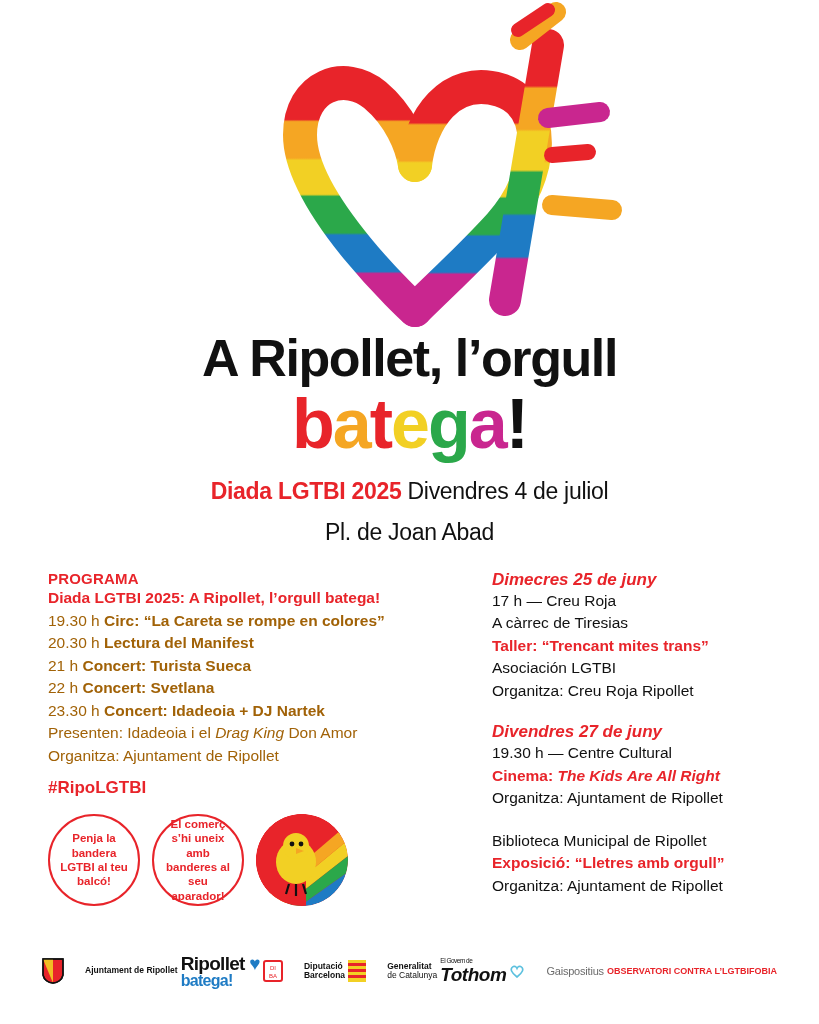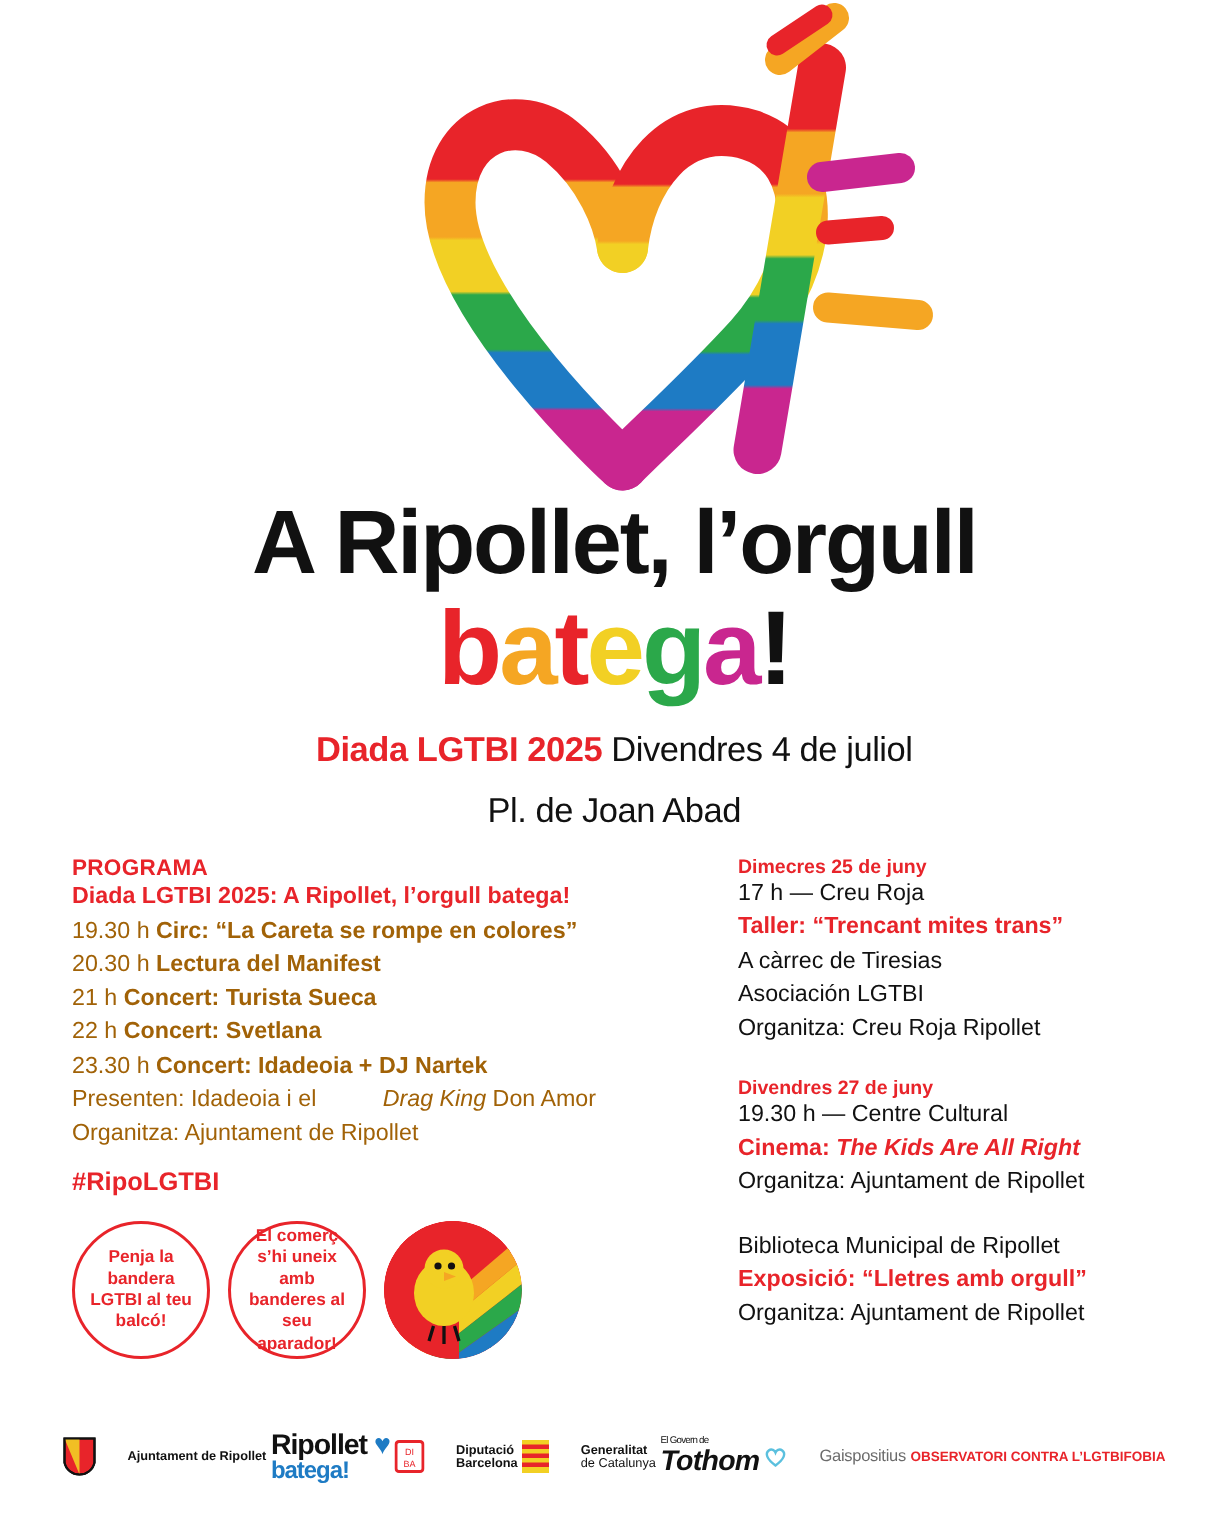--- a/index.html
+++ b/index.html
@@ -11,21 +11,21 @@
   }
   .poster { position: relative; width: 819px; height: 1024px; background: #fff; }
 
   
   .hero { position: relative; height: 330px; }
   .hero svg { position: absolute; top: 0; left: 0; }
 
   
   .title-wrap { text-align: center; margin-top: 2px; }
   .title-line1 {
-    font-size: 60px; font-weight: bold; letter-spacing: -1.4px;
+    font-size: 52px; font-weight: bold; letter-spacing: -1.4px;
     color: #111111; line-height: 1.0;
   }
   .title-line2 {
     font-size: 70px; font-weight: bold; letter-spacing: -2px;
     line-height: 1.05; margin-top: 4px;
   }
   .title-line2 span { display: inline; }
 
   .subtitle {
     text-align: center; margin-top: 16px;
@@ -48,29 +48,29 @@
   .prog-head {
     color: #E8242A; font-weight: bold; font-size: 15px;
     letter-spacing: 0.2px; margin-bottom: 2px;
   }
   .prog-title {
     color: #E8242A; font-weight: bold; font-size: 15.5px;
     margin-bottom: 3px;
   }
   .line { font-size: 15.5px; color: #a16207; line-height: 1.45; }
   .line b { font-weight: bold; }
-  .line i { font-style: italic; margin-left: 40px; }
+  .line i { font-style: italic; }
 
   .hashtag {
     position: absolute; top: 778px; left: 48px;
     color: #E8242A; font-weight: bold; font-size: 17px;
   }
 
   .rblock { margin-bottom: 20px; }
-  .rhead { color: #E8242A; font-weight: bold; font-size: 13px; }
+  .rhead { color: #E8242A; font-weight: bold; font-size: 17px; font-style: italic; }
   .rline { font-size: 15.5px; color: #111; line-height: 1.45; }
   .rline b { font-weight: bold; color: #E8242A; }
 
   
   .badges { position: absolute; top: 814px; left: 48px; display: flex; gap: 12px; }
   .badge {
     width: 92px; height: 92px; border-radius: 50%;
     display: flex; align-items: center; justify-content: center;
     text-align: center; font-size: 11.5px; font-weight: bold;
     line-height: 1.25; padding: 8px;
@@ -170,22 +170,22 @@
         <span>Presenten: Idadeoia i el </span><i>Drag King</i><span> Don Amor</span>
       </div>
       <div class="line">Organitza: Ajuntament de Ripollet</div>
     </div>
 
     <div class="col-right">
       <div id="events-list">
           <div class="rblock">
             <div class="rhead">Dimecres 25 de juny</div>
             <div class="rline">17 h — Creu Roja</div>
+            <div class="rline">A càrrec de Tiresias</div>
             <div class="rline"><b>Taller: “Trencant mites trans”</b></div>
-            <div class="rline">A càrrec de Tiresias</div>
             <div class="rline">Asociación LGTBI</div>
             <div class="rline">Organitza: Creu Roja Ripollet</div>
           </div>
           <div class="rblock">
             <div class="rhead">Divendres 27 de juny</div>
             <div class="rline">19.30 h — Centre Cultural</div>
             <div class="rline"><b>Cinema: </b><b style="font-style: italic;">The Kids Are All Right</b></div>
             <div class="rline">Organitza: Ajuntament de Ripollet</div>
           </div>
           <div class="rblock">

